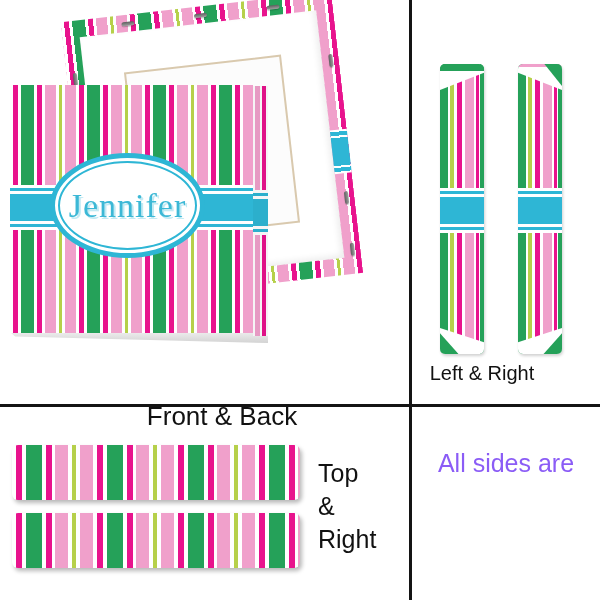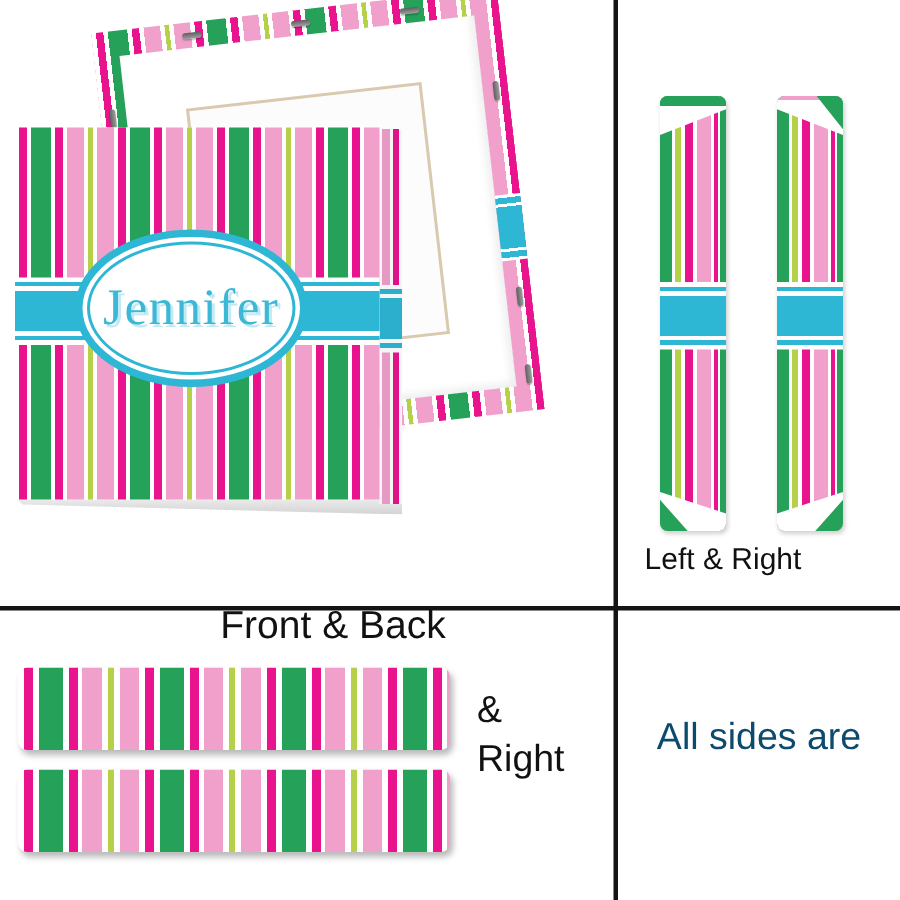--- a/index.html
+++ b/index.html
@@ -107,22 +107,22 @@
     box-shadow:2px 3px 4px rgba(0,0,0,.28);}
   .flat-strip.s1{top:445px;}
   .flat-strip.s2{top:513px;}
 
   
   .label{position:absolute; color:#111; white-space:nowrap; z-index:5;}
   .label.fb-label{left:222px; top:362px; transform:translateX(-50%); font-size:26px;margin-top:39px;}
   .label.lr-label{left:482px; top:362px; transform:translateX(-50%); font-size:20px;}
   .tb-label{position:absolute; left:318px; top:457px; font-size:25px; line-height:33px;
     color:#111; z-index:5;}
-  .note{position:absolute; left:506px; top:476px; transform:translateX(-50%);
-    font-size:25px; line-height:31px; color:#0c4a6e; text-align:center;
+  .note{position:absolute; left:506px; top:448px; transform:translateX(-50%);
+    font-size:25px; line-height:31px; color:#8b5cf6; text-align:center;
     white-space:nowrap; z-index:5;}
 </style>
 </head>
 <body>
 
 <div class="stage">
 
   <div class="divider v"></div>
   <div class="divider h"></div>
 
@@ -167,20 +167,21 @@
       <div class="fold ft fbd"></div>
       <div class="fold fb fbd"></div>
     </div>
     <div class="label lr-label">Left &amp; Right</div>
   </div>
 
   <div>
     <div class="flat-strip s1 stripes-big"></div>
     <div class="flat-strip s2 stripes-big"></div>
     <div class="tb-label">
+      <div>Top</div>
       <div>&amp;</div>
       <div>Right</div>
     </div>
   </div>
 
   <div>
     <div class="note">
       <div>All sides are</div>
     </div>
   </div>

